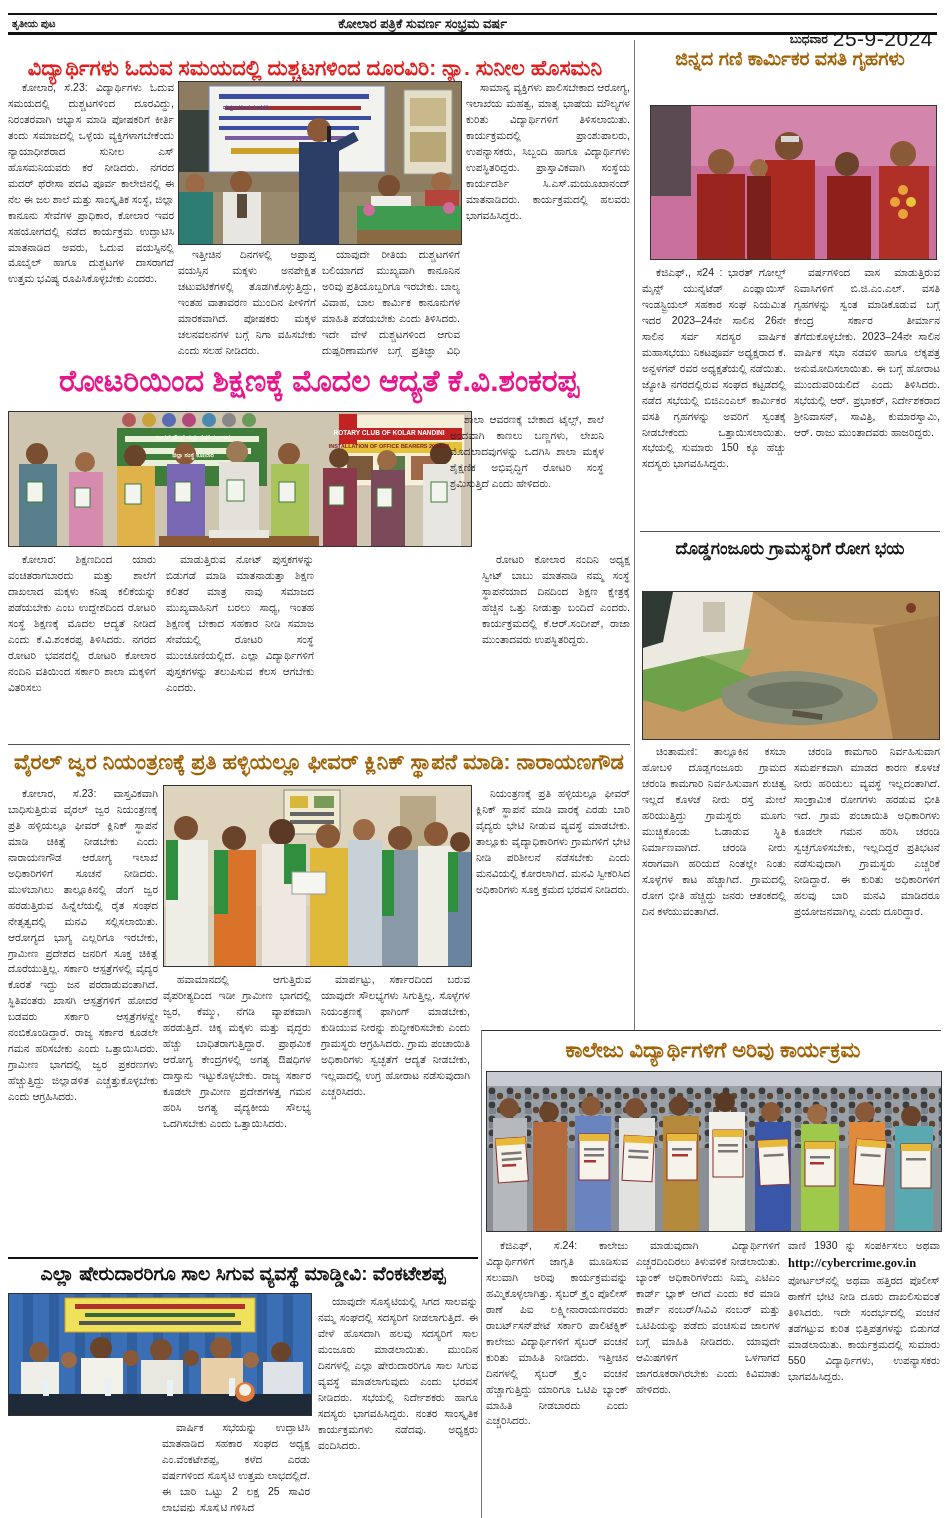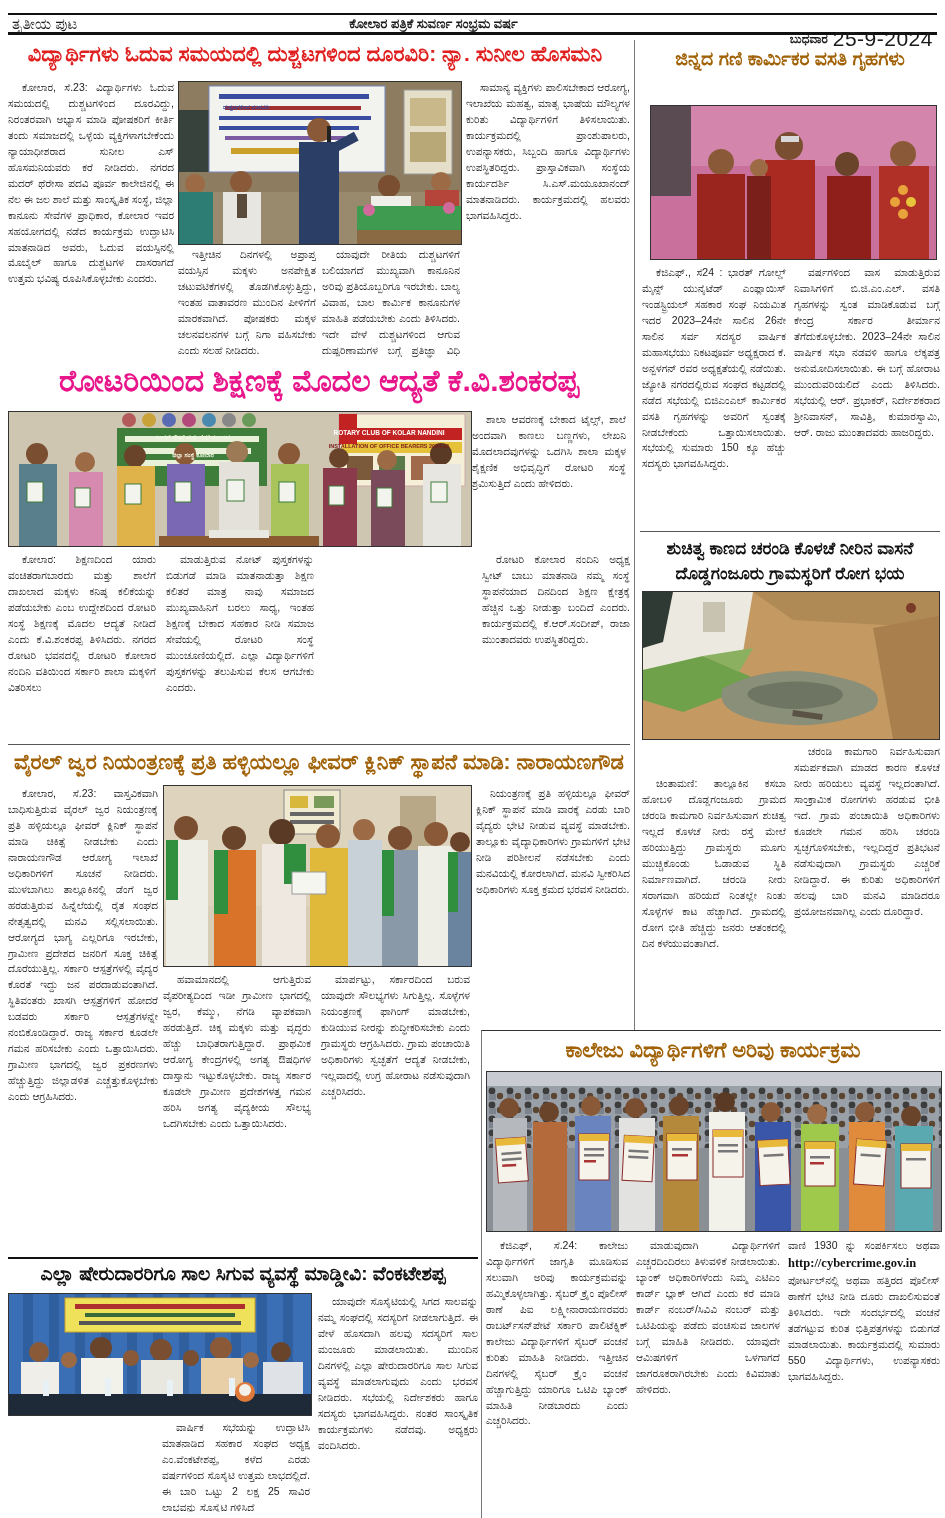--- a/index.html
+++ b/index.html
@@ -2,21 +2,21 @@
 <html><head>
 <meta charset="utf-8">
 <style>
   html,body{margin:0;padding:0;background:#e8e8e8;}
   #page{position:relative;width:945px;height:1518px;background:#ffffff;margin:0 auto;
         font-family:"Liberation Sans","DejaVu Sans",sans-serif;color:#1a1a1a;overflow:hidden;}
   .abs{position:absolute;}
   
   #masthead{left:8px;top:13px;width:929px;height:22px;border-top:2px solid #111;border-bottom:3px solid #111;
             display:flex;align-items:center;justify-content:space-between;padding:1px 4px;box-sizing:border-box;}
-  .mh-left{font-size:15px;font-weight:normal;}
+  .mh-left{font-size:10px;font-weight:bold;}
   .mh-center{font-size:13px;font-weight:bold;}
   .mh-right{font-size:12px;font-weight:bold;display:flex;align-items:center;gap:5px;margin-top:30px;}
   .mh-date{font-size:21px;font-weight:normal;letter-spacing:0.5px;text-align:center;}
   
   .headline{text-align:center;font-weight:bold;line-height:1.15;}
   .hl-red{color:#e01f1f;}
   .hl-mag{color:#e8168a;}
   .hl-grn{color:#a16207;}
   .hl-blk{color:#111;}
   
@@ -39,21 +39,21 @@
     <span class="mh-left">ತೃತೀಯ ಪುಟ</span>
     <span class="mh-center">ಕೋಲಾರ ಪತ್ರಿಕೆ ಸುವರ್ಣ ಸಂಭ್ರಮ ವರ್ಷ</span>
     <span class="mh-right">
       <span>ಬುಧವಾರ</span>
       <span class="mh-date">25-9-2024</span>
     </span>
   </div>
 
   <div class="abs vrule" style="left:634px;top:40px;height:990px;"></div>
 
-  <div class="abs headline hl-red" style="left:8px;top:42px;width:614px;height:32px;font-size:21px;">ವಿದ್ಯಾರ್ಥಿಗಳು ಓದುವ ಸಮಯದಲ್ಲಿ ದುಶ್ಚಟಗಳಿಂದ ದೂರವಿರಿ: ನ್ಯಾ. ಸುನೀಲ ಹೊಸಮನಿ</div>
+  <div class="abs headline hl-red" style="left:8px;top:56px;width:614px;height:32px;font-size:21px;">ವಿದ್ಯಾರ್ಥಿಗಳು ಓದುವ ಸಮಯದಲ್ಲಿ ದುಶ್ಚಟಗಳಿಂದ ದೂರವಿರಿ: ನ್ಯಾ. ಸುನೀಲ ಹೊಸಮನಿ</div>
   <div class="abs col" style="left:8px;top:80px;width:166px;height:280px;">ಕೋಲಾರ, ಸೆ.23: ವಿದ್ಯಾರ್ಥಿಗಳು ಓದುವ ಸಮಯದಲ್ಲಿ ದುಶ್ಚಟಗಳಿಂದ ದೂರವಿದ್ದು, ನಿರಂತರವಾಗಿ ಅಭ್ಯಾಸ ಮಾಡಿ ಪೋಷಕರಿಗೆ ಕೀರ್ತಿ ತಂದು ಸಮಾಜದಲ್ಲಿ ಒಳ್ಳೆಯ ವ್ಯಕ್ತಿಗಳಾಗಬೇಕೆಂದು ನ್ಯಾಯಾಧೀಶರಾದ ಸುನೀಲ ಎಸ್ ಹೊಸಮನಿಯವರು ಕರೆ ನೀಡಿದರು. ನಗರದ ಮದರ್ ಥೆರೇಸಾ ಪದವಿ ಪೂರ್ವ ಕಾಲೇಜಿನಲ್ಲಿ ಈ ನೆಲ ಈ ಜಲ ಶಾಲೆ ಮತ್ತು ಸಾಂಸ್ಕೃತಿಕ ಸಂಸ್ಥೆ, ಜಿಲ್ಲಾ ಕಾನೂನು ಸೇವೆಗಳ ಪ್ರಾಧಿಕಾರ, ಕೋಲಾರ ಇವರ ಸಹಯೋಗದಲ್ಲಿ ನಡೆದ ಕಾರ್ಯಕ್ರಮ ಉದ್ಘಾಟಿಸಿ ಮಾತನಾಡಿದ ಅವರು, ಓದುವ ವಯಸ್ಸಿನಲ್ಲಿ ಮೊಬೈಲ್ ಹಾಗೂ ದುಶ್ಚಟಗಳ ದಾಸರಾಗದೆ ಉತ್ತಮ ಭವಿಷ್ಯ ರೂಪಿಸಿಕೊಳ್ಳಬೇಕು ಎಂದರು.</div>
   <div class="abs photo" style="left:178px;top:81px;width:282px;height:162px;">
     <svg viewBox="0 0 282 162" preserveAspectRatio="none">
       <rect width="282" height="162" fill="#9a8a6d"></rect>
       <rect x="0" y="0" width="282" height="110" fill="#8d7c60"></rect>
       <rect x="0" y="28" width="34" height="62" fill="#37423d"></rect>
       <rect x="30" y="4" width="176" height="86" fill="#f2f2ef" stroke="#7788bb"></rect>
       <rect x="40" y="12" width="150" height="5" fill="#3b4da0"></rect>
       <rect x="46" y="24" width="136" height="4" fill="#a03030"></rect>
       <rect x="40" y="34" width="152" height="4" fill="#3b4da0"></rect>
@@ -152,21 +152,21 @@
         <rect x="422" y="70" width="16" height="20"></rect>
       </g>
       <rect x="150" y="124" width="160" height="10" fill="#8a5a32"></rect>
       <rect x="200" y="118" width="60" height="8" fill="#e8e8e0"></rect>
     </svg>
     <div class="ptxt" style="left:305px;top:17px;width:150px;font-size:6.5px;color:#fff;text-align:center;">ROTARY CLUB OF KOLAR NANDINI</div>
     <div class="ptxt" style="left:305px;top:31px;width:150px;font-size:5.5px;color:#7a1a1a;text-align:center;">INSTALLATION OF OFFICE BEARERS 2024-25</div>
     <div class="ptxt" style="left:112px;top:22px;width:144px;font-size:6px;color:#f2f8e2;text-align:center;">ಭಾರತ್ ಸ್ಕೌಟ್ಸ್ ಮತ್ತು ಗೈಡ್ಸ್-ಕರ್ನಾಟಕ</div>
     <div class="ptxt" style="left:112px;top:40px;width:144px;font-size:6px;color:#f2f8e2;text-align:center;">ಜಿಲ್ಲಾ ಸಂಸ್ಥೆ ಕೋಲಾರ</div>
   </div>
-  <div class="abs col" style="left:472px;top:412px;width:154px;height:133px;">ಶಾಲಾ ಆವರಣಕ್ಕೆ ಬೇಕಾದ ಟೈಲ್ಸ್, ಶಾಲೆ ಅಂದವಾಗಿ ಕಾಣಲು ಬಣ್ಣಗಳು, ಲೇಖನಿ ಮೊದಲಾದವುಗಳನ್ನು ಒದಗಿಸಿ ಶಾಲಾ ಮಕ್ಕಳ ಶೈಕ್ಷಣಿಕ ಅಭಿವೃದ್ಧಿಗೆ ರೋಟರಿ ಸಂಸ್ಥೆ ಶ್ರಮಿಸುತ್ತಿದೆ ಎಂದು ಹೇಳಿದರು.</div>
+  <div class="abs col" style="left:450px;top:412px;width:154px;height:133px;">ಶಾಲಾ ಆವರಣಕ್ಕೆ ಬೇಕಾದ ಟೈಲ್ಸ್, ಶಾಲೆ ಅಂದವಾಗಿ ಕಾಣಲು ಬಣ್ಣಗಳು, ಲೇಖನಿ ಮೊದಲಾದವುಗಳನ್ನು ಒದಗಿಸಿ ಶಾಲಾ ಮಕ್ಕಳ ಶೈಕ್ಷಣಿಕ ಅಭಿವೃದ್ಧಿಗೆ ರೋಟರಿ ಸಂಸ್ಥೆ ಶ್ರಮಿಸುತ್ತಿದೆ ಎಂದು ಹೇಳಿದರು.</div>
   <div class="abs col" style="left:8px;top:552px;width:148px;height:190px;">ಕೋಲಾರ: ಶಿಕ್ಷಣದಿಂದ ಯಾರು ವಂಚಿತರಾಗಬಾರದು ಮತ್ತು ಶಾಲೆಗೆ ದಾಖಲಾದ ಮಕ್ಕಳು ಕನಿಷ್ಠ ಕಲಿಕೆಯನ್ನು ಪಡೆಯಬೇಕು ಎಂಬ ಉದ್ದೇಶದಿಂದ ರೋಟರಿ ಸಂಸ್ಥೆ ಶಿಕ್ಷಣಕ್ಕೆ ಮೊದಲ ಆದ್ಯತೆ ನೀಡಿದೆ ಎಂದು ಕೆ.ವಿ.ಶಂಕರಪ್ಪ ತಿಳಿಸಿದರು. ನಗರದ ರೋಟರಿ ಭವನದಲ್ಲಿ ರೋಟರಿ ಕೋಲಾರ ನಂದಿನಿ ವತಿಯಿಂದ ಸರ್ಕಾರಿ ಶಾಲಾ ಮಕ್ಕಳಿಗೆ ವಿತರಿಸಲು</div>
   <div class="abs col" style="left:166px;top:552px;width:148px;height:190px;">ಮಾಡುತ್ತಿರುವ ನೋಟ್ ಪುಸ್ತಕಗಳನ್ನು ಬಿಡುಗಡೆ ಮಾಡಿ ಮಾತನಾಡುತ್ತಾ ಶಿಕ್ಷಣ ಕಲಿತರೆ ಮಾತ್ರ ನಾವು ಸಮಾಜದ ಮುಖ್ಯವಾಹಿನಿಗೆ ಬರಲು ಸಾಧ್ಯ, ಇಂತಹ ಶಿಕ್ಷಣಕ್ಕೆ ಬೇಕಾದ ಸಹಕಾರ ನೀಡಿ ಸಮಾಜ ಸೇವೆಯಲ್ಲಿ ರೋಟರಿ ಸಂಸ್ಥೆ ಮುಂಚೂಣಿಯಲ್ಲಿದೆ. ಎಲ್ಲಾ ವಿದ್ಯಾರ್ಥಿಗಳಿಗೆ ಪುಸ್ತಕಗಳನ್ನು ತಲುಪಿಸುವ ಕೆಲಸ ಆಗಬೇಕು ಎಂದರು.</div>
   <div class="abs col" style="left:482px;top:552px;width:148px;height:190px;">ರೋಟರಿ ಕೋಲಾರ ನಂದಿನಿ ಅಧ್ಯಕ್ಷ ಸ್ವೀಟ್ ಬಾಬು ಮಾತನಾಡಿ ನಮ್ಮ ಸಂಸ್ಥೆ ಸ್ಥಾಪನೆಯಾದ ದಿನದಿಂದ ಶಿಕ್ಷಣ ಕ್ಷೇತ್ರಕ್ಕೆ ಹೆಚ್ಚಿನ ಒತ್ತು ನೀಡುತ್ತಾ ಬಂದಿದೆ ಎಂದರು. ಕಾರ್ಯಕ್ರಮದಲ್ಲಿ ಕೆ.ಆರ್.ಸಂದೀಪ್, ರಾಜಾ ಮುಂತಾದವರು ಉಪಸ್ಥಿತರಿದ್ದರು.</div>
 
   <div class="abs hrule-thin" style="left:8px;top:744px;width:622px;"></div>
   <div class="abs headline hl-grn" style="left:8px;top:750px;width:622px;height:28px;font-size:21px;">ವೈರಲ್ ಜ್ವರ ನಿಯಂತ್ರಣಕ್ಕೆ ಪ್ರತಿ ಹಳ್ಳಿಯಲ್ಲೂ ಫೀವರ್ ಕ್ಲಿನಿಕ್ ಸ್ಥಾಪನೆ ಮಾಡಿ: ನಾರಾಯಣಗೌಡ</div>
   <div class="abs col" style="left:8px;top:786px;width:150px;height:466px;">ಕೋಲಾರ, ಸೆ.23: ವಾಸ್ತವಿಕವಾಗಿ ಬಾಧಿಸುತ್ತಿರುವ ವೈರಲ್ ಜ್ವರ ನಿಯಂತ್ರಣಕ್ಕೆ ಪ್ರತಿ ಹಳ್ಳಿಯಲ್ಲೂ ಫೀವರ್ ಕ್ಲಿನಿಕ್ ಸ್ಥಾಪನೆ ಮಾಡಿ ಚಿಕಿತ್ಸೆ ನೀಡಬೇಕು ಎಂದು ನಾರಾಯಣಗೌಡ ಆರೋಗ್ಯ ಇಲಾಖೆ ಅಧಿಕಾರಿಗಳಿಗೆ ಸೂಚನೆ ನೀಡಿದರು. ಮುಳಬಾಗಿಲು ತಾಲ್ಲೂಕಿನಲ್ಲಿ ಡೆಂಗೆ ಜ್ವರ ಹರಡುತ್ತಿರುವ ಹಿನ್ನೆಲೆಯಲ್ಲಿ ರೈತ ಸಂಘದ ನೇತೃತ್ವದಲ್ಲಿ ಮನವಿ ಸಲ್ಲಿಸಲಾಯಿತು. ಆರೋಗ್ಯದ ಭಾಗ್ಯ ಎಲ್ಲರಿಗೂ ಇರಬೇಕು, ಗ್ರಾಮೀಣ ಪ್ರದೇಶದ ಜನರಿಗೆ ಸೂಕ್ತ ಚಿಕಿತ್ಸೆ ದೊರೆಯುತ್ತಿಲ್ಲ. ಸರ್ಕಾರಿ ಆಸ್ಪತ್ರೆಗಳಲ್ಲಿ ವೈದ್ಯರ ಕೊರತೆ ಇದ್ದು ಜನ ಪರದಾಡುವಂತಾಗಿದೆ. ಸ್ಥಿತಿವಂತರು ಖಾಸಗಿ ಆಸ್ಪತ್ರೆಗಳಿಗೆ ಹೋದರೆ ಬಡವರು ಸರ್ಕಾರಿ ಆಸ್ಪತ್ರೆಗಳನ್ನೇ ನಂಬಿಕೊಂಡಿದ್ದಾರೆ. ರಾಜ್ಯ ಸರ್ಕಾರ ಕೂಡಲೇ ಗಮನ ಹರಿಸಬೇಕು ಎಂದು ಒತ್ತಾಯಿಸಿದರು. ಗ್ರಾಮೀಣ ಭಾಗದಲ್ಲಿ ಜ್ವರ ಪ್ರಕರಣಗಳು ಹೆಚ್ಚುತ್ತಿದ್ದು ಜಿಲ್ಲಾಡಳಿತ ಎಚ್ಚೆತ್ತುಕೊಳ್ಳಬೇಕು ಎಂದು ಆಗ್ರಹಿಸಿದರು.</div>
   <div class="abs photo" style="left:163px;top:785px;width:307px;height:180px;">
     <svg viewBox="0 0 307 180" preserveAspectRatio="none">
       <rect width="307" height="180" fill="#d8cdb6"></rect>
@@ -286,41 +286,40 @@
       <rect x="130" y="30" width="18" height="6" fill="#d8d8d8"></rect>
       <circle cx="108" cy="62" r="9" fill="#9c6a44"></circle>
         <rect x="96" y="70" width="24" height="83" fill="#7a1f1a"></rect>
     </svg>
   </div>
   <div class="abs col" style="left:642px;top:265px;width:144px;height:264px;">ಕೆಜಿಎಫ್., ಸೆ24 : ಭಾರತ್ ಗೋಲ್ಡ್ ಮೈನ್ಸ್ ಯುನೈಟೆಡ್ ಎಂಪ್ಲಾಯಿಸ್ ಇಂಡಸ್ಟ್ರಿಯಲ್ ಸಹಕಾರ ಸಂಘ ನಿಯಮಿತ ಇದರ 2023–24ನೇ ಸಾಲಿನ 26ನೇ ಸಾಲಿನ ಸರ್ವ ಸದಸ್ಯರ ವಾರ್ಷಿಕ ಮಹಾಸಭೆಯು ನಿಕಟಪೂರ್ವ ಅಧ್ಯಕ್ಷರಾದ ಕೆ. ಅನ್ಬಳಗನ್ ರವರ ಅಧ್ಯಕ್ಷತೆಯಲ್ಲಿ ನಡೆಯಿತು. ಜ್ಯೋತಿ ನಗರದಲ್ಲಿರುವ ಸಂಘದ ಕಟ್ಟಡದಲ್ಲಿ ನಡೆದ ಸಭೆಯಲ್ಲಿ ಬಿಜಿಎಂಎಲ್ ಕಾರ್ಮಿಕರ ವಸತಿ ಗೃಹಗಳನ್ನು ಅವರಿಗೆ ಸ್ವಂತಕ್ಕೆ ನೀಡಬೇಕೆಂದು ಒತ್ತಾಯಿಸಲಾಯಿತು. ಸಭೆಯಲ್ಲಿ ಸುಮಾರು 150 ಕ್ಕೂ ಹೆಚ್ಚು ಸದಸ್ಯರು ಭಾಗವಹಿಸಿದ್ದರು.</div>
   <div class="abs col" style="left:794px;top:265px;width:146px;height:264px;">ವರ್ಷಗಳಿಂದ ವಾಸ ಮಾಡುತ್ತಿರುವ ನಿವಾಸಿಗಳಿಗೆ ಬಿ.ಜಿ.ಎಂ.ಎಲ್. ವಸತಿ ಗೃಹಗಳನ್ನು ಸ್ವಂತ ಮಾಡಿಕೊಡುವ ಬಗ್ಗೆ ಕೇಂದ್ರ ಸರ್ಕಾರ ತೀರ್ಮಾನ ತೆಗೆದುಕೊಳ್ಳಬೇಕು. 2023–24ನೇ ಸಾಲಿನ ವಾರ್ಷಿಕ ಸಭಾ ನಡವಳಿ ಹಾಗೂ ಲೆಕ್ಕಪತ್ರ ಅನುಮೋದಿಸಲಾಯಿತು. ಈ ಬಗ್ಗೆ ಹೋರಾಟ ಮುಂದುವರಿಯಲಿದೆ ಎಂದು ತಿಳಿಸಿದರು. ಸಭೆಯಲ್ಲಿ ಆರ್. ಪ್ರಭಾಕರ್, ನಿರ್ದೇಶಕರಾದ ಶ್ರೀನಿವಾಸನ್, ಸಾವಿತ್ರಿ, ಕುಮಾರಸ್ವಾಮಿ, ಆರ್. ರಾಜು ಮುಂತಾದವರು ಹಾಜರಿದ್ದರು.</div>
 
   <div class="abs hrule-thin" style="left:640px;top:531px;width:300px;"></div>
   <div class="abs headline hl-blk" style="left:640px;top:537px;width:300px;height:48px;font-size:17px;line-height:1.45;">
-    <div>ಶುಚಿತ್ವ ಕಾಣದ ಚರಂಡಿ ಕೊಳಚೆ ನೀರಿನ ವಾಸನೆ</div>
     <div>ದೊಡ್ಡಗಂಜೂರು ಗ್ರಾಮಸ್ಥರಿಗೆ ರೋಗ ಭಯ</div>
   </div>
   <div class="abs photo" style="left:642px;top:591px;width:296px;height:147px;">
     <svg viewBox="0 0 296 147" preserveAspectRatio="none">
       <rect width="296" height="147" fill="#c49a62"></rect>
       <polygon points="0,0 110,0 100,60 0,78" fill="#ece9e0"></polygon>
       <polygon points="0,0 30,0 20,50 0,56" fill="#2f3a34"></polygon>
       <rect x="60" y="10" width="22" height="30" fill="#c8c2b0"></rect>
       <polygon points="110,0 296,0 296,36 150,28" fill="#b08a54"></polygon>
       <polygon points="0,78 60,64 120,90 40,120 0,108" fill="#6fa04a"></polygon>
       <polygon points="60,64 110,56 96,80" fill="#8ab060"></polygon>
 
       <path d="M80 96 Q130 70 190 84 Q250 96 230 118 Q180 140 120 130 Q70 120 80 96 Z" fill="#8a8f7a"></path>
       <path d="M110 96 Q150 84 190 94 Q210 102 190 112 Q150 122 118 112 Q96 104 110 96 Z" fill="#6e7562"></path>
       <polygon points="230,36 296,24 296,147 250,147" fill="#a97f4e"></polygon>
       <circle cx="268" cy="16" r="5" fill="#7a3a2a"></circle>
       <rect x="150" y="118" width="30" height="6" fill="#5a5244" transform="rotate(8 150 118)"></rect>
     </svg>
   </div>
-  <div class="abs col" style="left:642px;top:744px;width:144px;height:284px;margin-top:32px;">ಚಿಂತಾಮಣಿ: ತಾಲ್ಲೂಕಿನ ಕಸಬಾ ಹೋಬಳಿ ದೊಡ್ಡಗಂಜೂರು ಗ್ರಾಮದ ಚರಂಡಿ ಕಾಮಗಾರಿ ನಿರ್ವಹಿಸುವಾಗ ಶುಚಿತ್ವ ಇಲ್ಲದೆ ಕೊಳಚೆ ನೀರು ರಸ್ತೆ ಮೇಲೆ ಹರಿಯುತ್ತಿದ್ದು ಗ್ರಾಮಸ್ಥರು ಮೂಗು ಮುಚ್ಚಿಕೊಂಡು ಓಡಾಡುವ ಸ್ಥಿತಿ ನಿರ್ಮಾಣವಾಗಿದೆ. ಚರಂಡಿ ನೀರು ಸರಾಗವಾಗಿ ಹರಿಯದೆ ನಿಂತಲ್ಲೇ ನಿಂತು ಸೊಳ್ಳೆಗಳ ಕಾಟ ಹೆಚ್ಚಾಗಿದೆ. ಗ್ರಾಮದಲ್ಲಿ ರೋಗ ಭೀತಿ ಹೆಚ್ಚಿದ್ದು ಜನರು ಆತಂಕದಲ್ಲಿ ದಿನ ಕಳೆಯುವಂತಾಗಿದೆ.</div>
+  <div class="abs col" style="left:642px;top:744px;width:144px;height:284px;">ಚಿಂತಾಮಣಿ: ತಾಲ್ಲೂಕಿನ ಕಸಬಾ ಹೋಬಳಿ ದೊಡ್ಡಗಂಜೂರು ಗ್ರಾಮದ ಚರಂಡಿ ಕಾಮಗಾರಿ ನಿರ್ವಹಿಸುವಾಗ ಶುಚಿತ್ವ ಇಲ್ಲದೆ ಕೊಳಚೆ ನೀರು ರಸ್ತೆ ಮೇಲೆ ಹರಿಯುತ್ತಿದ್ದು ಗ್ರಾಮಸ್ಥರು ಮೂಗು ಮುಚ್ಚಿಕೊಂಡು ಓಡಾಡುವ ಸ್ಥಿತಿ ನಿರ್ಮಾಣವಾಗಿದೆ. ಚರಂಡಿ ನೀರು ಸರಾಗವಾಗಿ ಹರಿಯದೆ ನಿಂತಲ್ಲೇ ನಿಂತು ಸೊಳ್ಳೆಗಳ ಕಾಟ ಹೆಚ್ಚಾಗಿದೆ. ಗ್ರಾಮದಲ್ಲಿ ರೋಗ ಭೀತಿ ಹೆಚ್ಚಿದ್ದು ಜನರು ಆತಂಕದಲ್ಲಿ ದಿನ ಕಳೆಯುವಂತಾಗಿದೆ.</div>
   <div class="abs col" style="left:794px;top:744px;width:146px;height:284px;">ಚರಂಡಿ ಕಾಮಗಾರಿ ನಿರ್ವಹಿಸುವಾಗ ಸಮರ್ಪಕವಾಗಿ ಮಾಡದ ಕಾರಣ ಕೊಳಚೆ ನೀರು ಹರಿಯಲು ವ್ಯವಸ್ಥೆ ಇಲ್ಲದಂತಾಗಿದೆ. ಸಾಂಕ್ರಾಮಿಕ ರೋಗಗಳು ಹರಡುವ ಭೀತಿ ಇದೆ. ಗ್ರಾಮ ಪಂಚಾಯಿತಿ ಅಧಿಕಾರಿಗಳು ಕೂಡಲೇ ಗಮನ ಹರಿಸಿ ಚರಂಡಿ ಸ್ವಚ್ಛಗೊಳಿಸಬೇಕು, ಇಲ್ಲದಿದ್ದರೆ ಪ್ರತಿಭಟನೆ ನಡೆಸುವುದಾಗಿ ಗ್ರಾಮಸ್ಥರು ಎಚ್ಚರಿಕೆ ನೀಡಿದ್ದಾರೆ. ಈ ಕುರಿತು ಅಧಿಕಾರಿಗಳಿಗೆ ಹಲವು ಬಾರಿ ಮನವಿ ಮಾಡಿದರೂ ಪ್ರಯೋಜನವಾಗಿಲ್ಲ ಎಂದು ದೂರಿದ್ದಾರೆ.</div>
 
   <div class="abs" style="left:481px;top:1030px;width:459px;height:488px;border-left:1px solid #777;border-top:1px solid #333;"></div>
   <div class="abs headline hl-grn" style="left:486px;top:1038px;width:454px;height:28px;font-size:21px;">ಕಾಲೇಜು ವಿದ್ಯಾರ್ಥಿಗಳಿಗೆ ಅರಿವು ಕಾರ್ಯಕ್ರಮ</div>
   <div class="abs photo" style="left:486px;top:1071px;width:454px;height:159px;">
     <svg viewBox="0 0 454 159" preserveAspectRatio="none">
       <defs>
         <pattern id="crowd" width="18" height="14" patternUnits="userSpaceOnUse">
           <rect width="18" height="14" fill="#9aa0a8"></rect>
           <circle cx="5" cy="5" r="3.4" fill="#3c3c3c"></circle>

